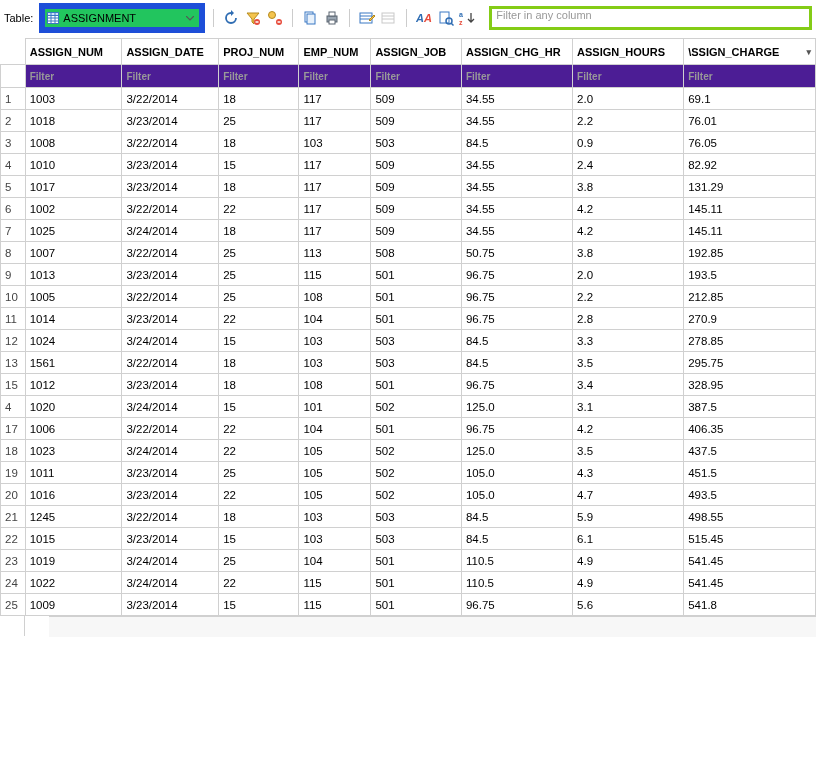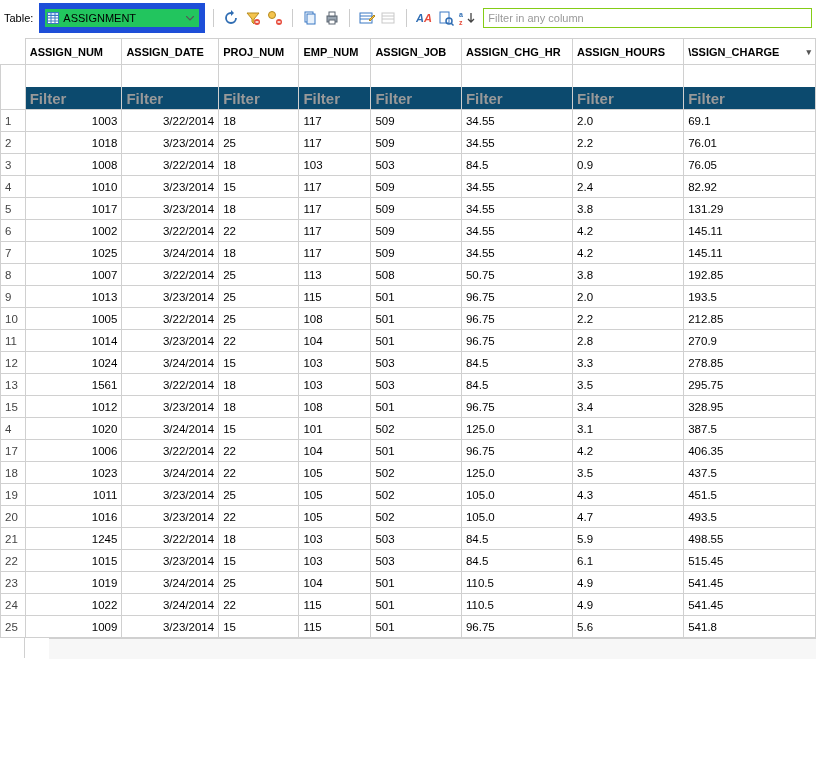--- a/index.html
+++ b/index.html
@@ -48,25 +48,25 @@
   .tbtn {
     width: 18px; height: 18px;
     display: flex;
     align-items: center; justify-content: center;
     cursor: pointer;
   }
   .tbtn svg { display:block; }
   .filter-box {
     flex: 1;
     height: 18px;
-    border: 1px solid #84cc16;
+    border: 3px solid #84cc16;
     padding: 0 4px;
-    display:flex; align-items:center;
+    display:flex; align-items:flex-start;
     color:#999;
-    margin-left:2px;
+    margin-left:8px;
   }
   .grid-wrap {
     width: 816px;
     overflow: hidden;
   }
   table.data {
     border-collapse: collapse;
     table-layout: fixed;
     width: 100%;
   }
@@ -95,34 +95,33 @@
     display:flex; align-items:center; justify-content:space-between;font-weight:bold;
   }
   table.data thead tr.filters th {
     padding:0;
   }
   table.data thead tr.filters th .fcell {
     height: 22px;
     display:flex; align-items:center;
     padding: 0 4px;
     color:#999;
-    font-size:15px;
-    background:#0c4a6e;
-    margin-top:22px;
+    font-size:10px;
+    background:#4c1d95;
   }
   table.data tbody td.rownum {
     text-align: left;
     color:#444;
     background:#fff;
     padding-left:4px;
   }
   table.data tbody td {
     font-size: 11.5px;
   }
-  .num-right { text-align: right; padding-right:6px; }
+  .num-right { padding-right:6px; }
   .sort-ind { font-size:9px; color:#555; }
   col.cw-row { width: 24px; }
   col.cw-0 { width: 94px; }
   col.cw-1 { width: 94px; }
   col.cw-2 { width: 78px; }
   col.cw-3 { width: 70px; }
   col.cw-4 { width: 88px; }
   col.cw-5 { width: 108px; }
   col.cw-6 { width: 108px; }
   col.cw-7 { width: 128px; }

